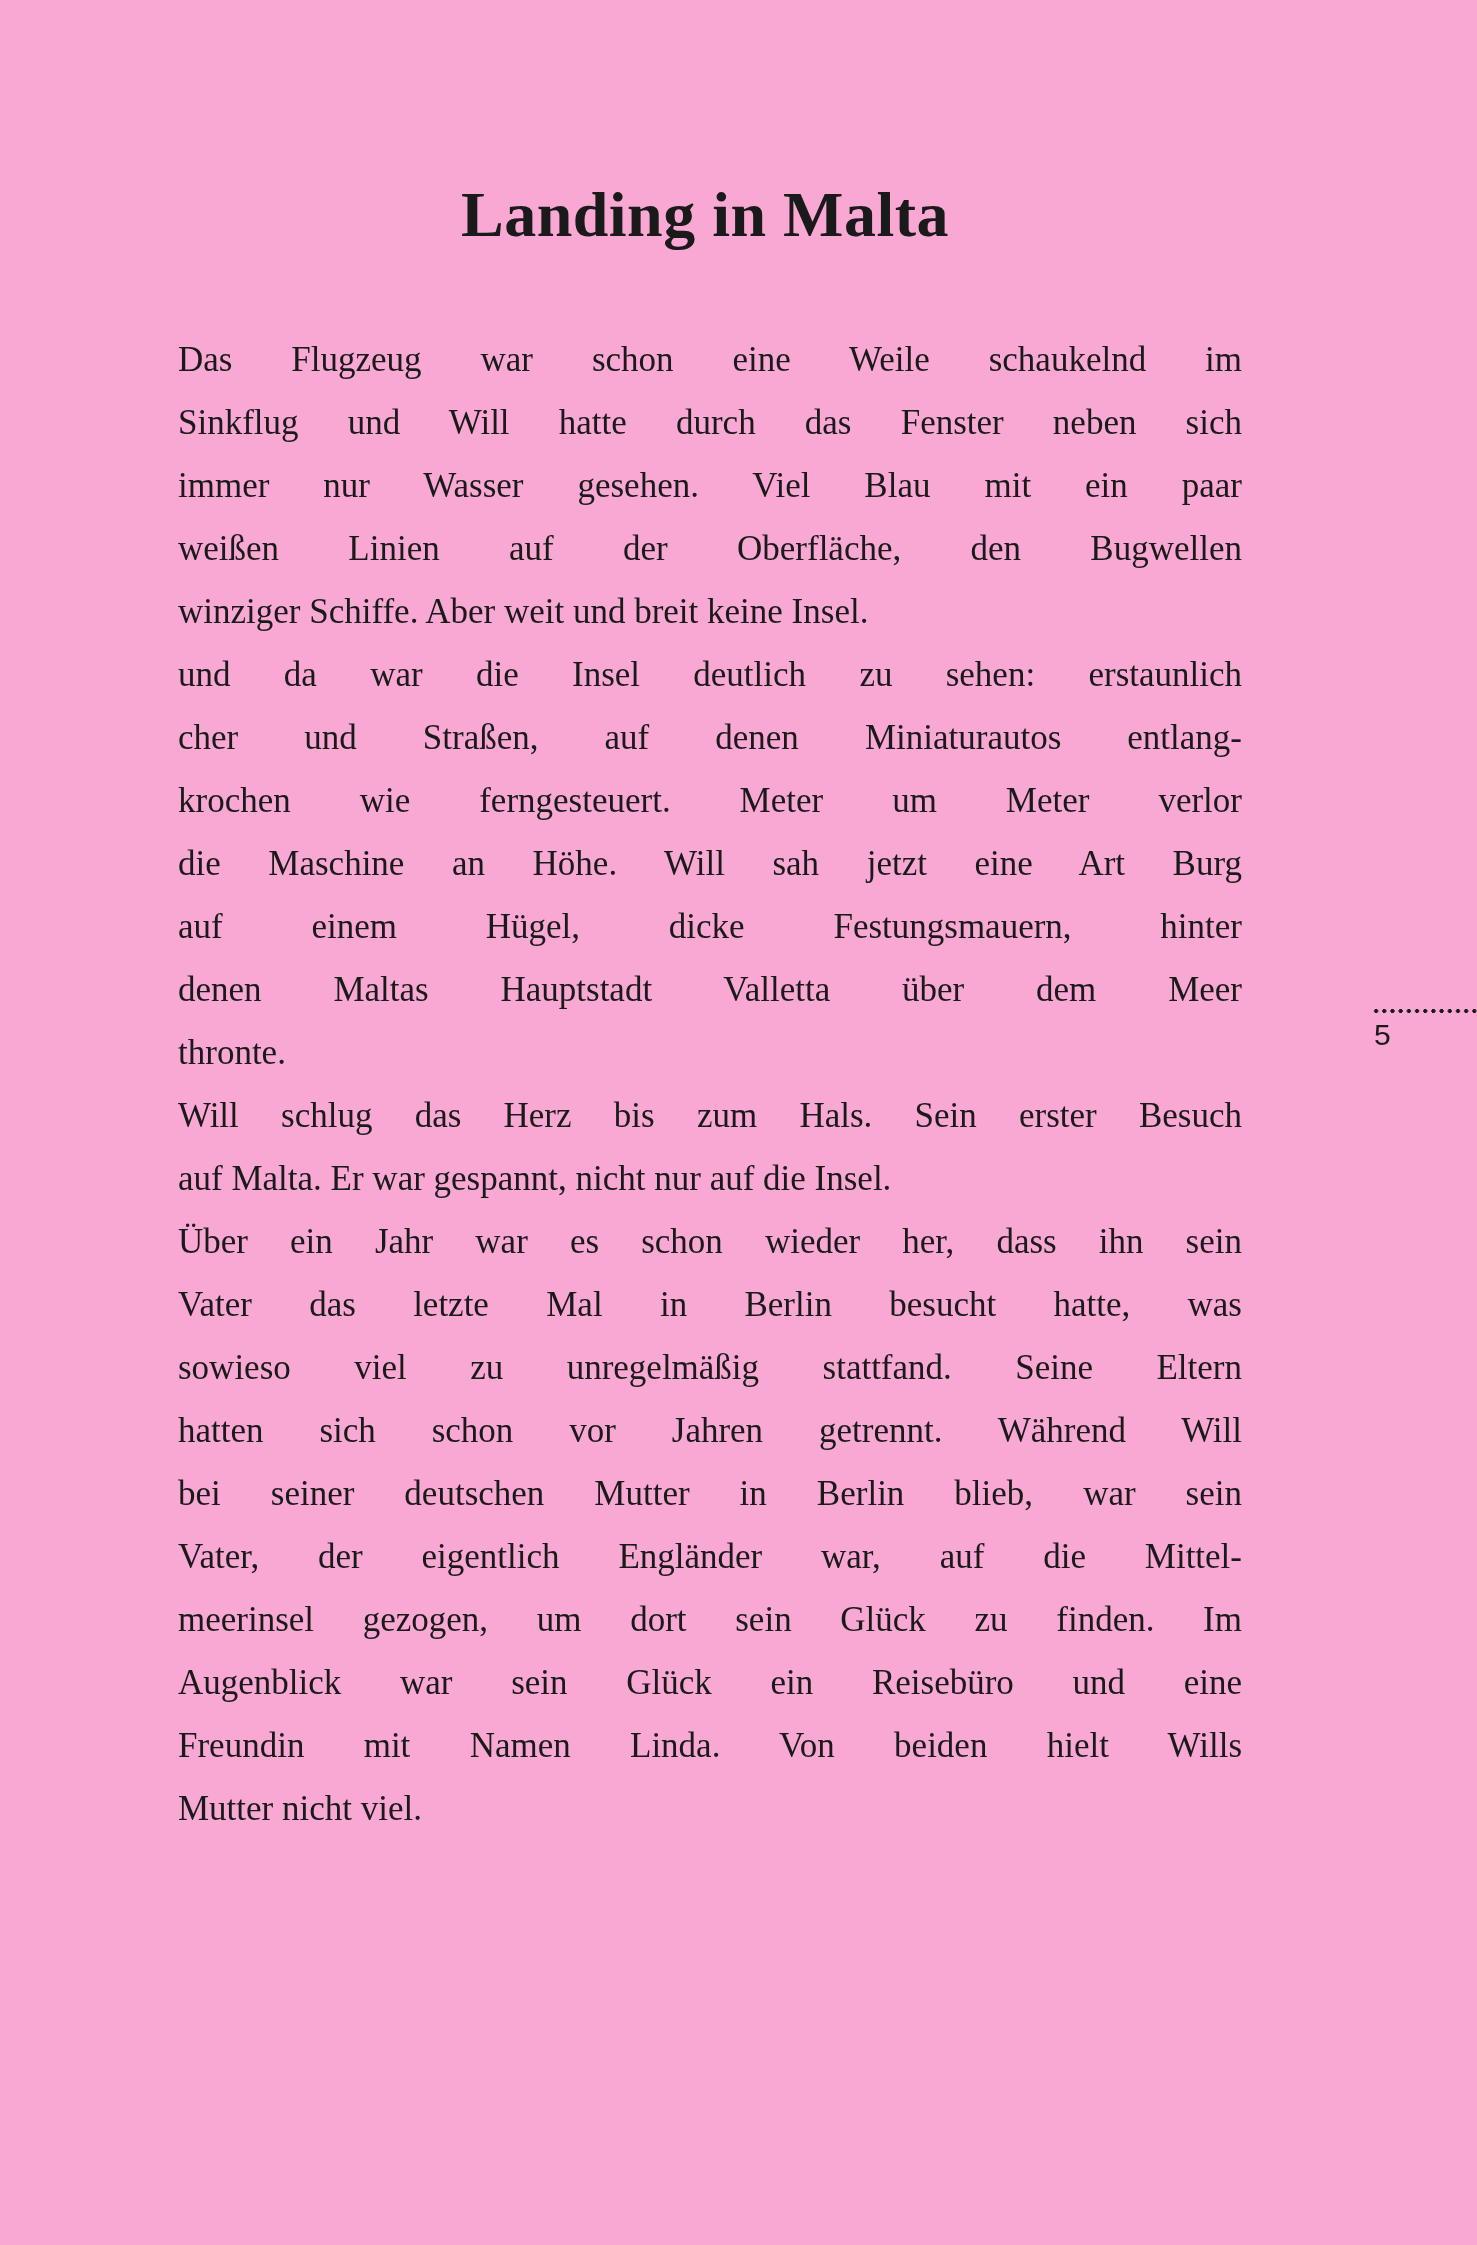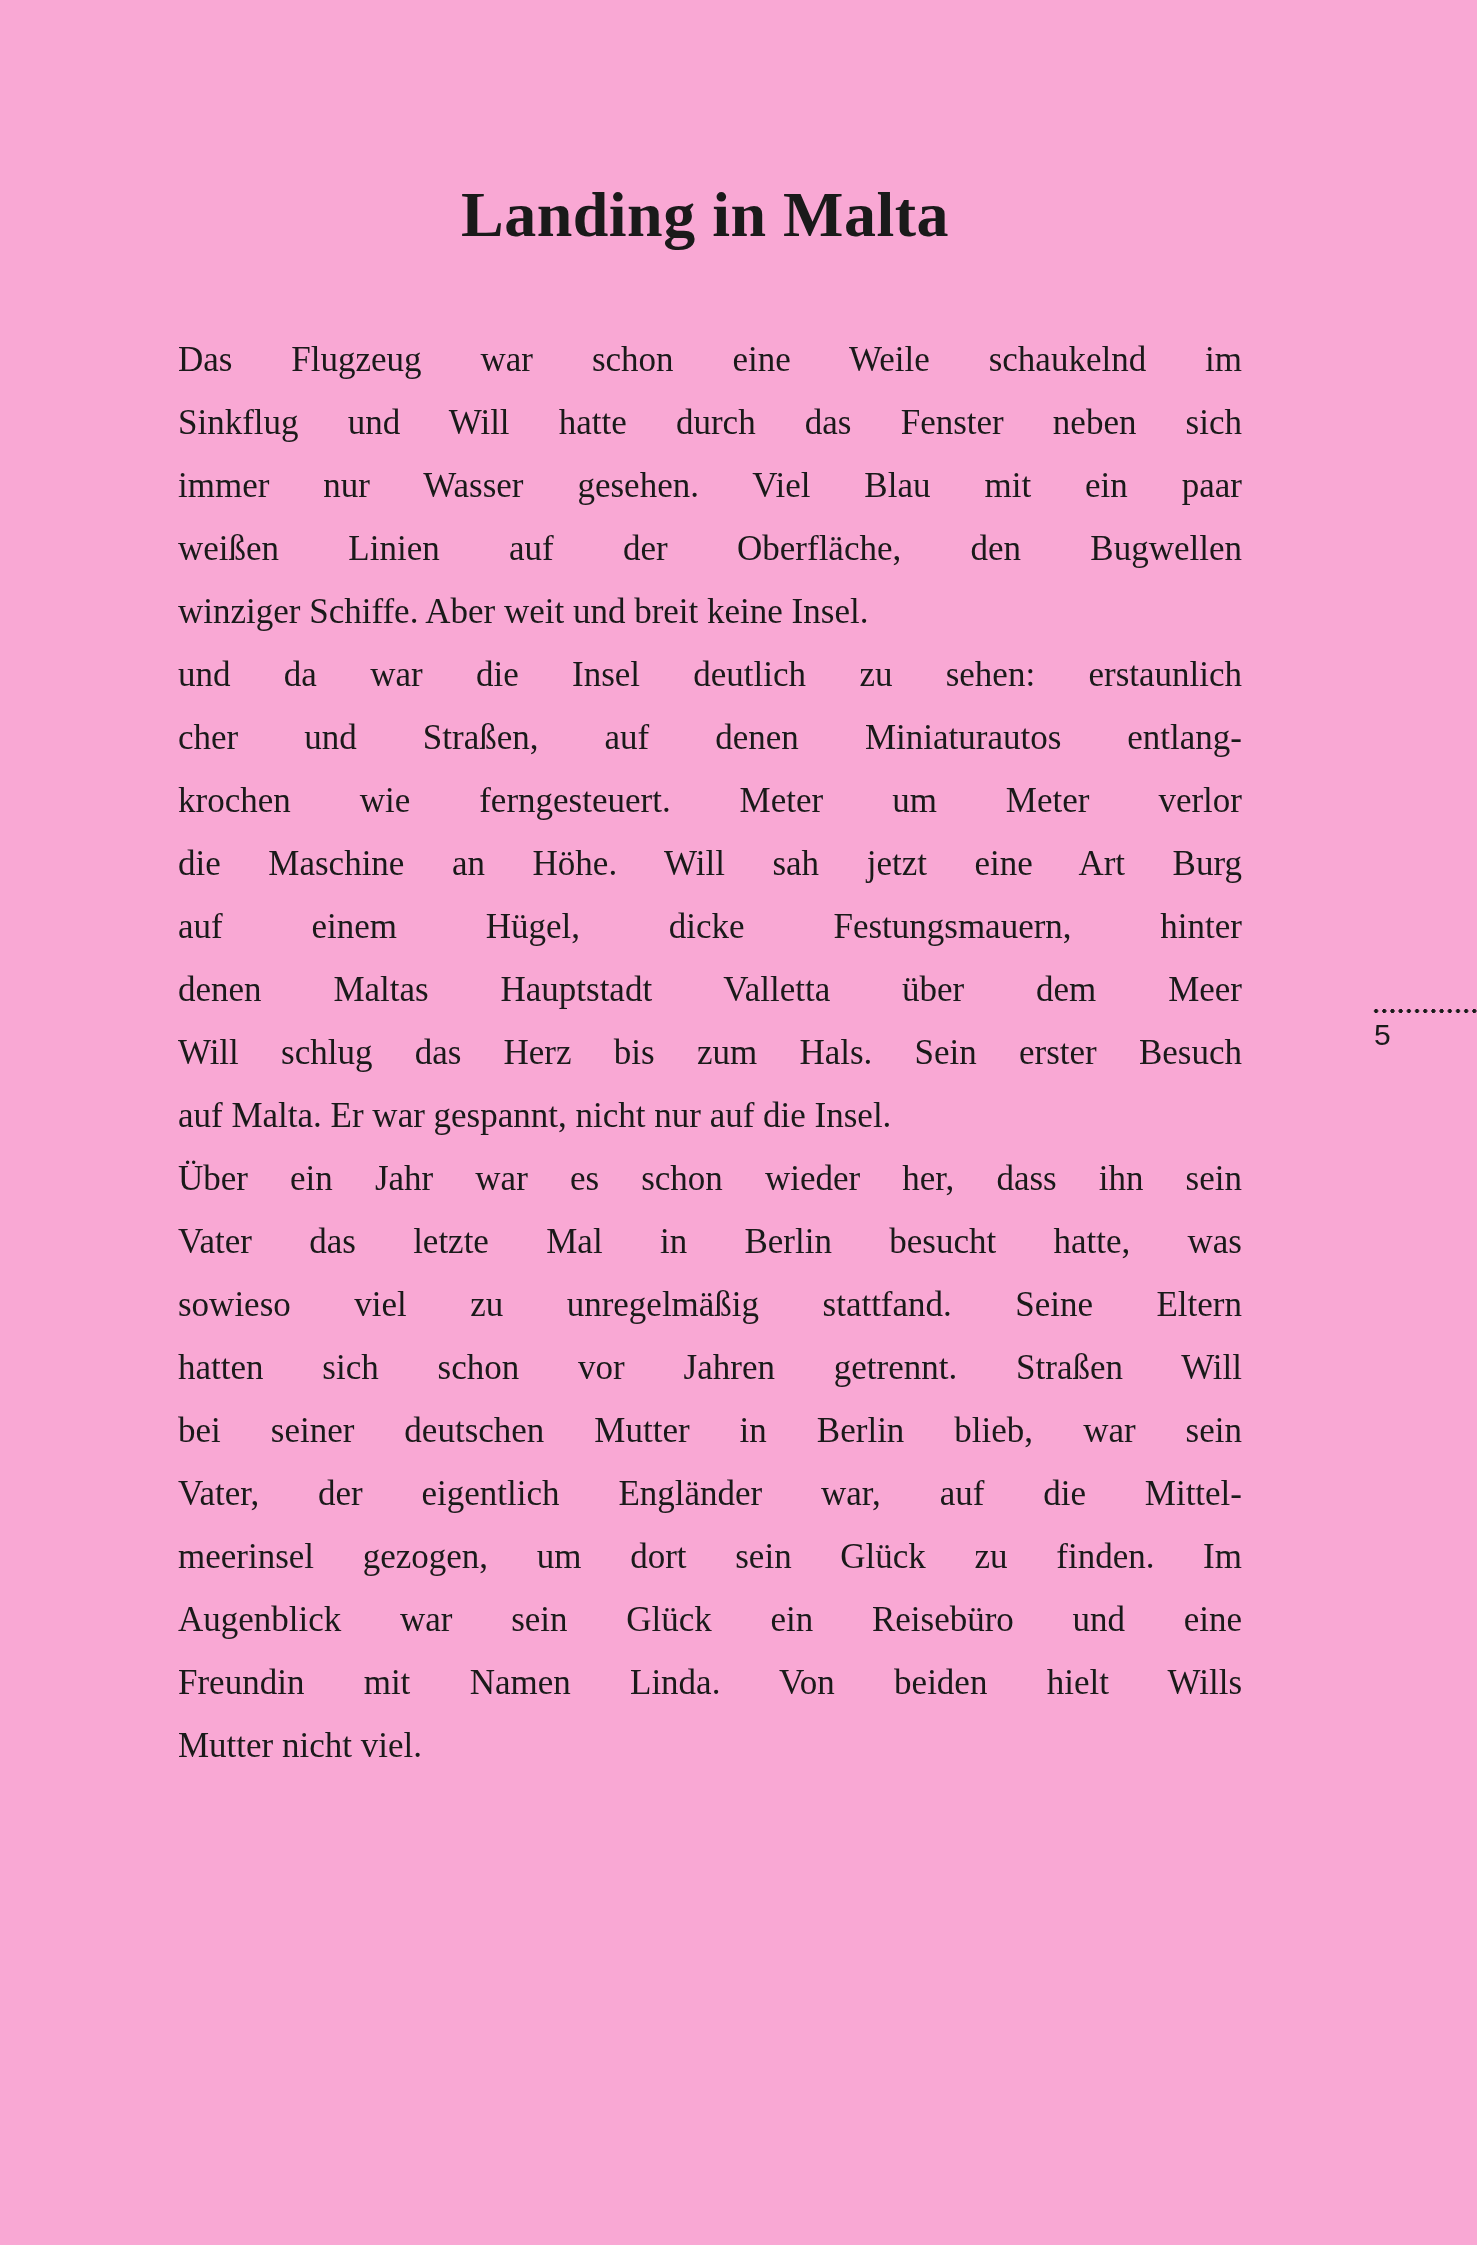--- a/index.html
+++ b/index.html
@@ -39,26 +39,27 @@
       <span class="line">Sinkflug und Will hatte durch das Fenster neben sich</span>
       <span class="line">immer nur Wasser gesehen. Viel Blau mit ein paar</span>
       <span class="line">weißen Linien auf der Oberfläche, den Bugwellen</span>
       <span class="line last">winziger Schiffe. Aber weit und breit keine Insel.</span>
       <span class="line">und da war die Insel deutlich zu sehen: erstaunlich</span>
       <span class="line">cher und Straßen, auf denen Miniaturautos entlang-</span>
       <span class="line">krochen wie ferngesteuert. Meter um Meter verlor</span>
       <span class="line">die Maschine an Höhe. Will sah jetzt eine Art Burg</span>
       <span class="line">auf einem Hügel, dicke Festungsmauern, hinter</span>
       <span class="line">denen Maltas Hauptstadt Valletta über dem Meer</span>
+      <span class="line last">thronte.</span>
       <span class="line">Will schlug das Herz bis zum Hals. Sein erster Besuch</span>
       <span class="line last">auf Malta. Er war gespannt, nicht nur auf die Insel.</span>
       <span class="line">Über ein Jahr war es schon wieder her, dass ihn sein</span>
       <span class="line">Vater das letzte Mal in Berlin besucht hatte, was</span>
       <span class="line">sowieso viel zu unregelmäßig stattfand. Seine Eltern</span>
-      <span class="line">hatten sich schon vor Jahren getrennt. Straßen Will</span>
+      <span class="line">hatten sich schon vor Jahren getrennt. Während Will</span>
       <span class="line">bei seiner deutschen Mutter in Berlin blieb, war sein</span>
       <span class="line">Vater, der eigentlich Engländer war, auf die Mittel-</span>
       <span class="line">meerinsel gezogen, um dort sein Glück zu finden. Im</span>
       <span class="line">Augenblick war sein Glück ein Reisebüro und eine</span>
       <span class="line">Freundin mit Namen Linda. Von beiden hielt Wills</span>
       <span class="line last">Mutter nicht viel.</span>
     </div>
 
   <div class="page-marker">
     <div class="dots"></div>

